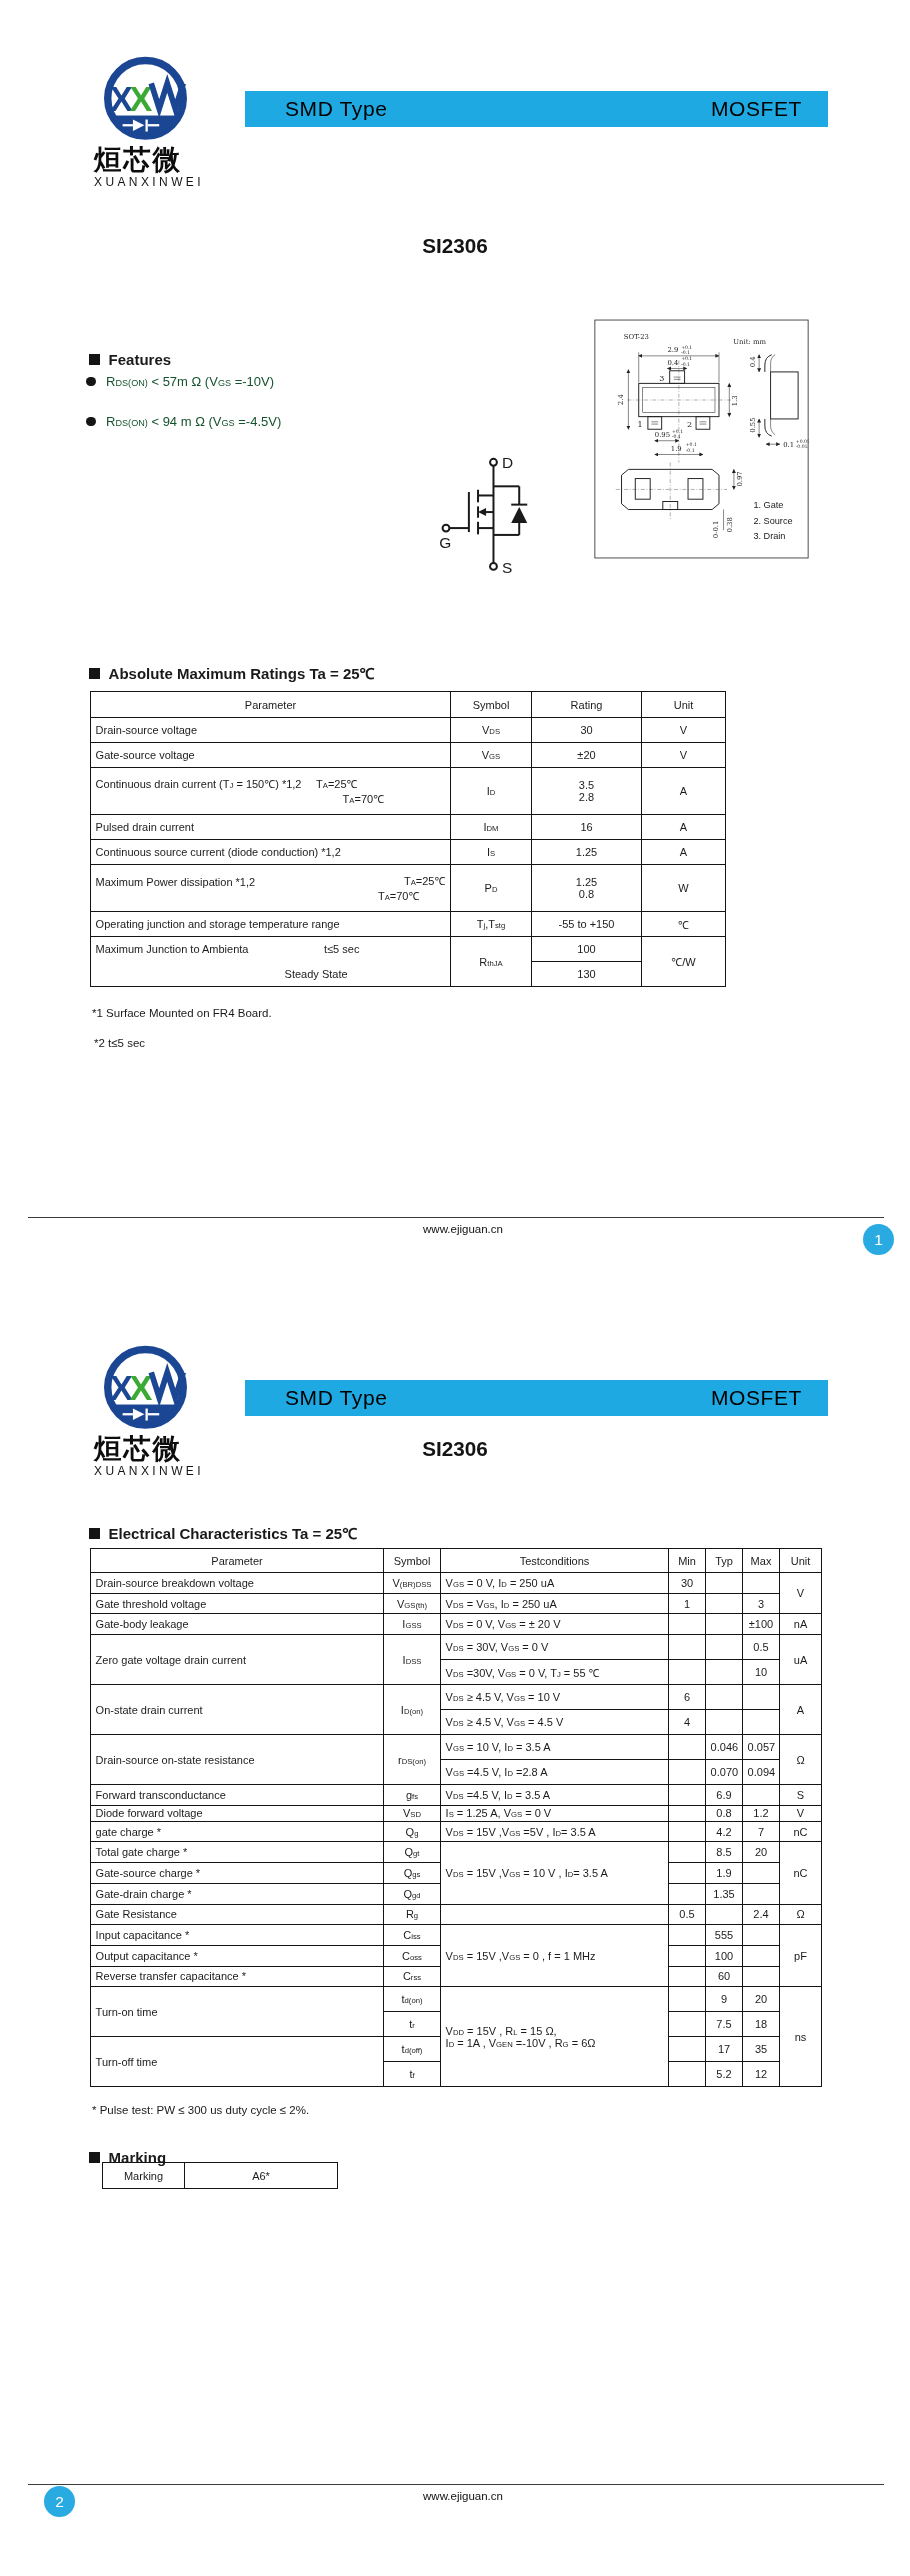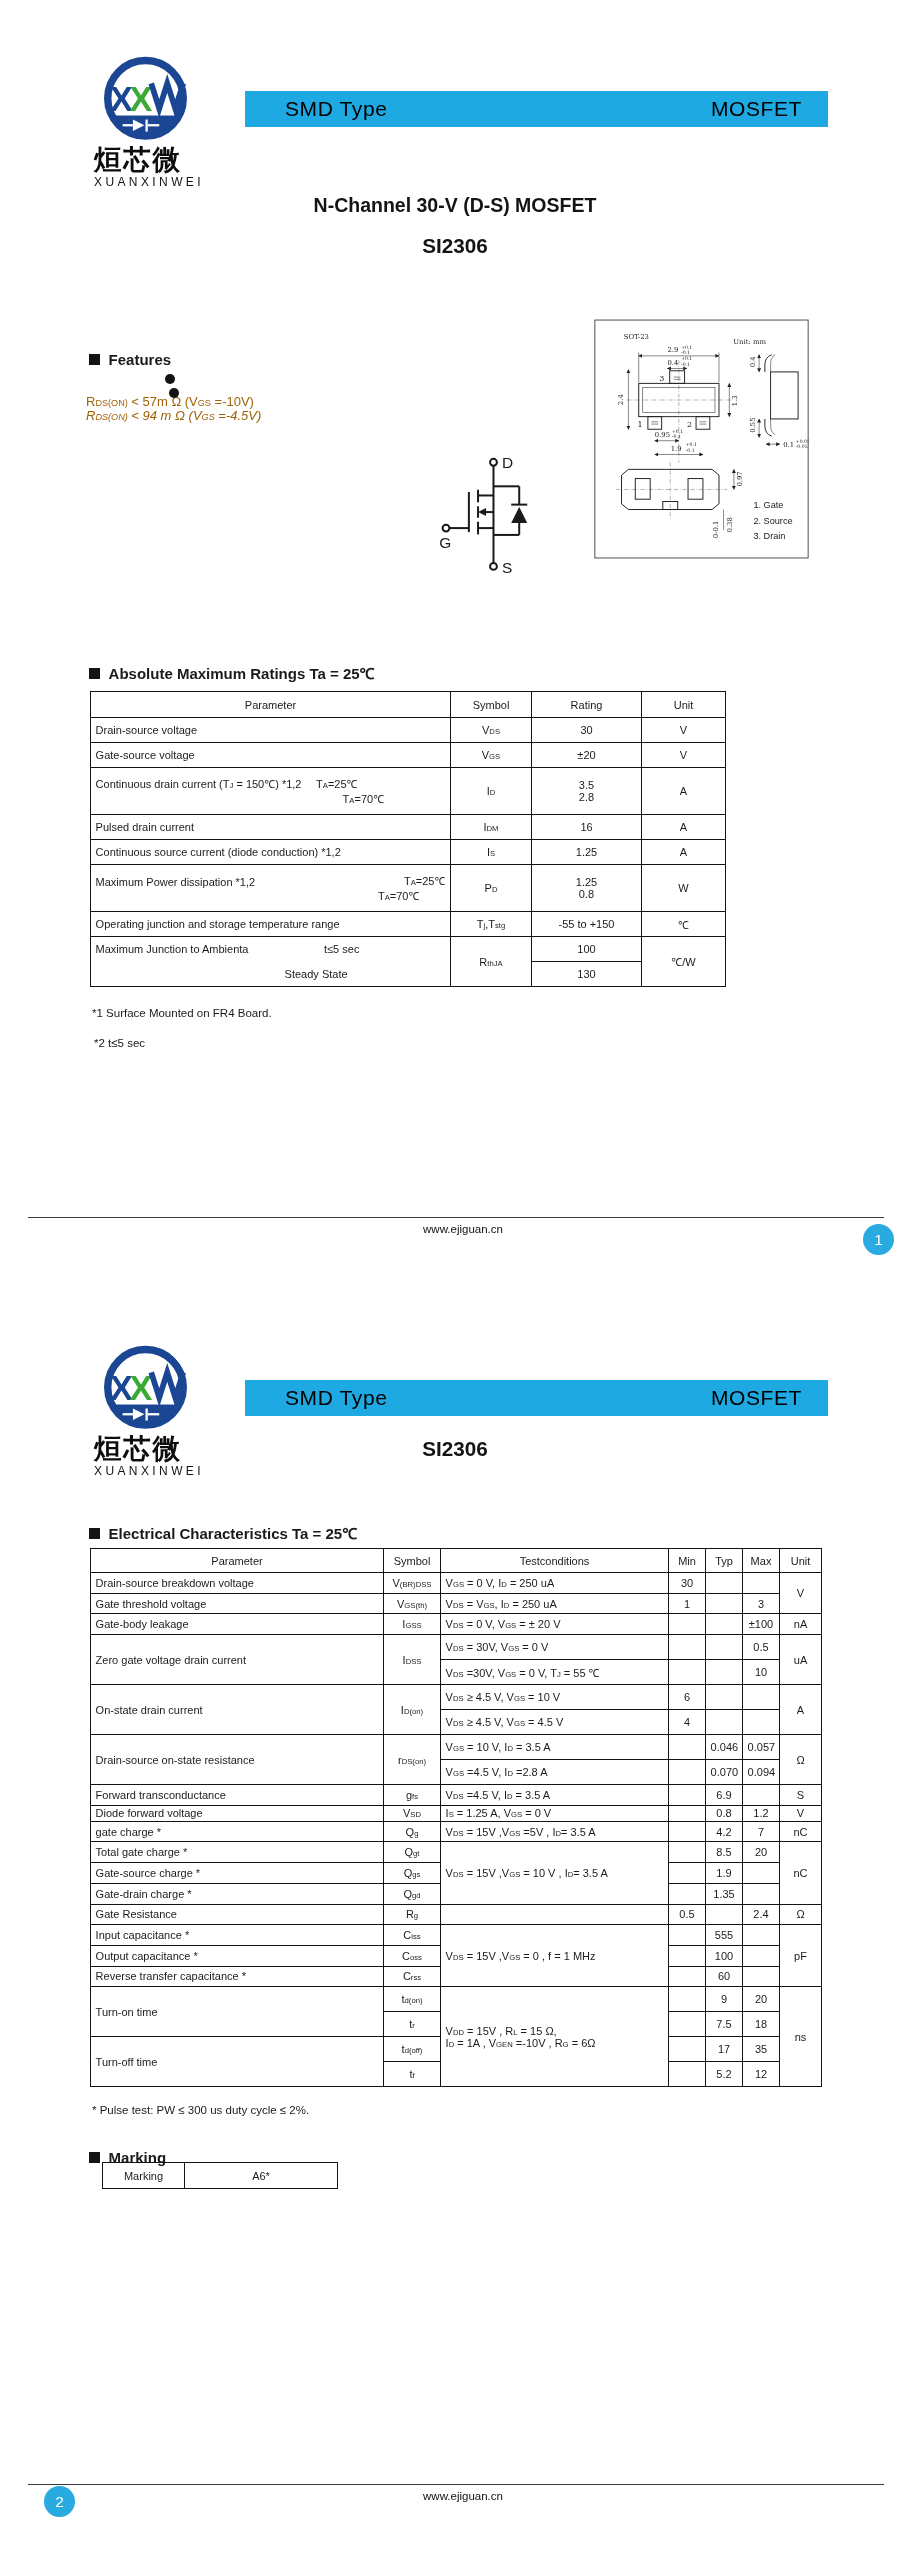--- a/index.html
+++ b/index.html
@@ -5,21 +5,21 @@
   html,body{margin:0;padding:0;background:#fff;}
   .sheet{position:relative;width:910px;height:2576px;background:#fff;overflow:hidden;
          font-family:"Liberation Sans",sans-serif;color:#1c1c1c;}
   .abs{position:absolute;}
   .bar{background:#1ea9e2;color:#000000;display:flex;justify-content:space-between;align-items:center;
        padding:0 26px 0 40px;font-size:21px;font-weight:500;letter-spacing:0.6px;}
   .doctitle{left:0;right:0;text-align:center;font-size:19.5px;font-weight:bold;color:#141414;}
   .part{left:0;right:0;text-align:center;font-size:20.7px;font-weight:bold;color:#141414;}
   .sec{display:flex;align-items:center;gap:8.6px;font-size:15px;font-weight:bold;color:#1a1a1a;margin-top:11px;}
   .sq{width:11px;height:11px;background:#141414;flex:0 0 auto;}
-  .feat{display:flex;align-items:center;gap:10.3px;font-size:13px;color:#a16207;flex-direction:column;}
+  .feat{display:flex;align-items:center;gap:10.3px;font-size:13px;color:#14532d;}
   .dot{width:9.8px;height:9.8px;border-radius:50%;background:#141414;flex:0 0 auto;}
   .cn{font-size:27.5px;font-weight:bold;letter-spacing:1.7px;color:#0d0d0d;line-height:1.1;}
   .en{font-size:12px;letter-spacing:3.4px;color:#141414;font-weight:500;}
   table.dt{border-collapse:collapse;table-layout:fixed;border:1.7px solid #141414;}
   table.dt td{border:1.1px solid #141414;padding:0.6px 4.6px;font-size:11px;color:#1b1b1b;
               vertical-align:middle;overflow:hidden;}
   .c{text-align:center;}
   .l{text-align:left;}
   .ss{font-size:0.70em;}
   .flexline{display:flex;justify-content:space-between;align-items:flex-end;}
@@ -69,32 +69,31 @@
     </svg>
     <div class="cn">烜芯微</div>
     <div class="en">XUANXINWEI</div>
   </div>
 
   <div class="abs bar" style="left:245px;top:91px;width:517px;height:36px;">
     <span>SMD Type</span>
     <span>MOSFET</span>
   </div>
 
-  <div class="abs doctitle" style="top:194px;">N-Channel 30-V (D-S) MOSFET</div>
   <div class="abs part" style="top:234px;">SI2306</div>
 
   <div class="abs sec" style="left:89px;top:340px;">
     <span class="sq"></span>
     <span>Features</span>
   </div>
   <div class="abs feat" style="left:86px;top:374px;">
     <span class="dot"></span>
     <span>R<span class="ss">DS(ON)</span> &lt; 57m Ω (V<span class="ss">GS</span> =-10V)</span>
   </div>
-  <div class="abs feat" style="left:86px;top:388px;font-style:italic;">
+  <div class="abs feat" style="left:86px;top:414px;">
     <span class="dot"></span>
     <span>R<span class="ss">DS(ON)</span> &lt; 94 m Ω  (V<span class="ss">GS</span> =-4.5V)</span>
   </div>
 
   <svg class="abs" style="left:594px;top:319px;" width="215" height="240" viewBox="0 0 375 418">
     <defs>
       <marker id="ar" viewBox="0 0 10 10" refX="9" refY="5" markerWidth="7" markerHeight="7" orient="auto-start-reverse">
         <path d="M0,0L10,5L0,10z" fill="#222"></path>
       </marker>
     </defs>

